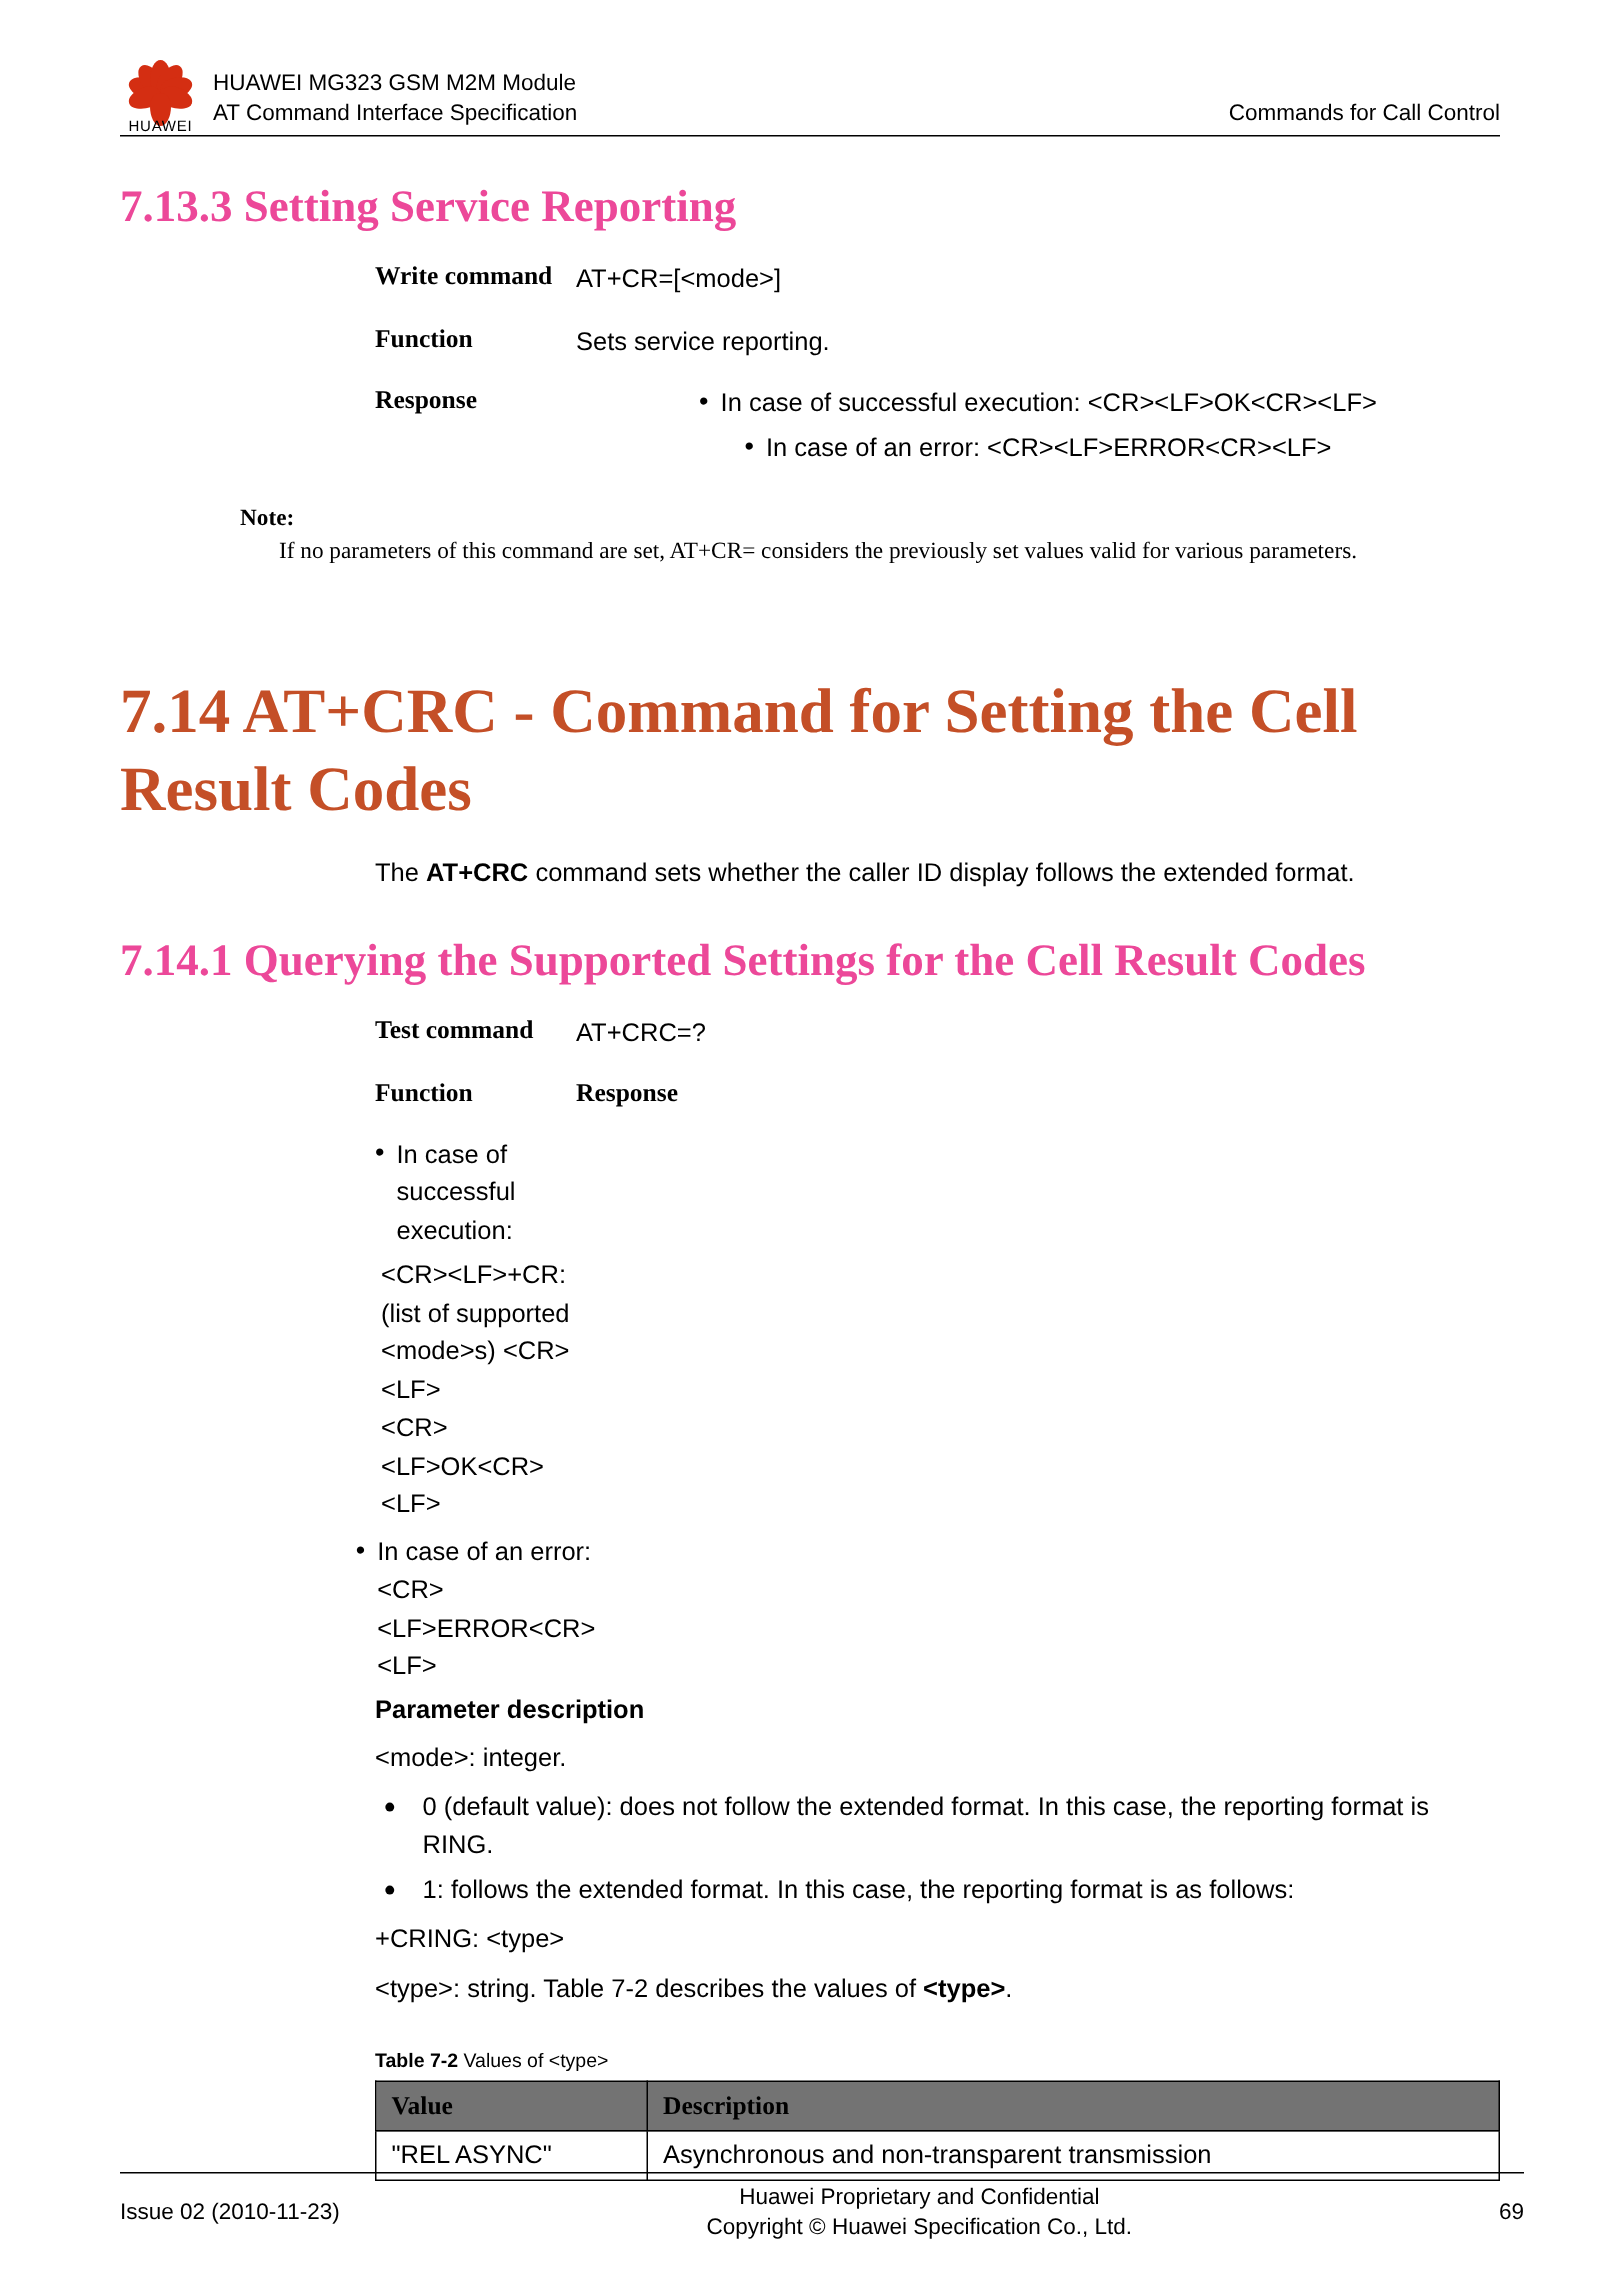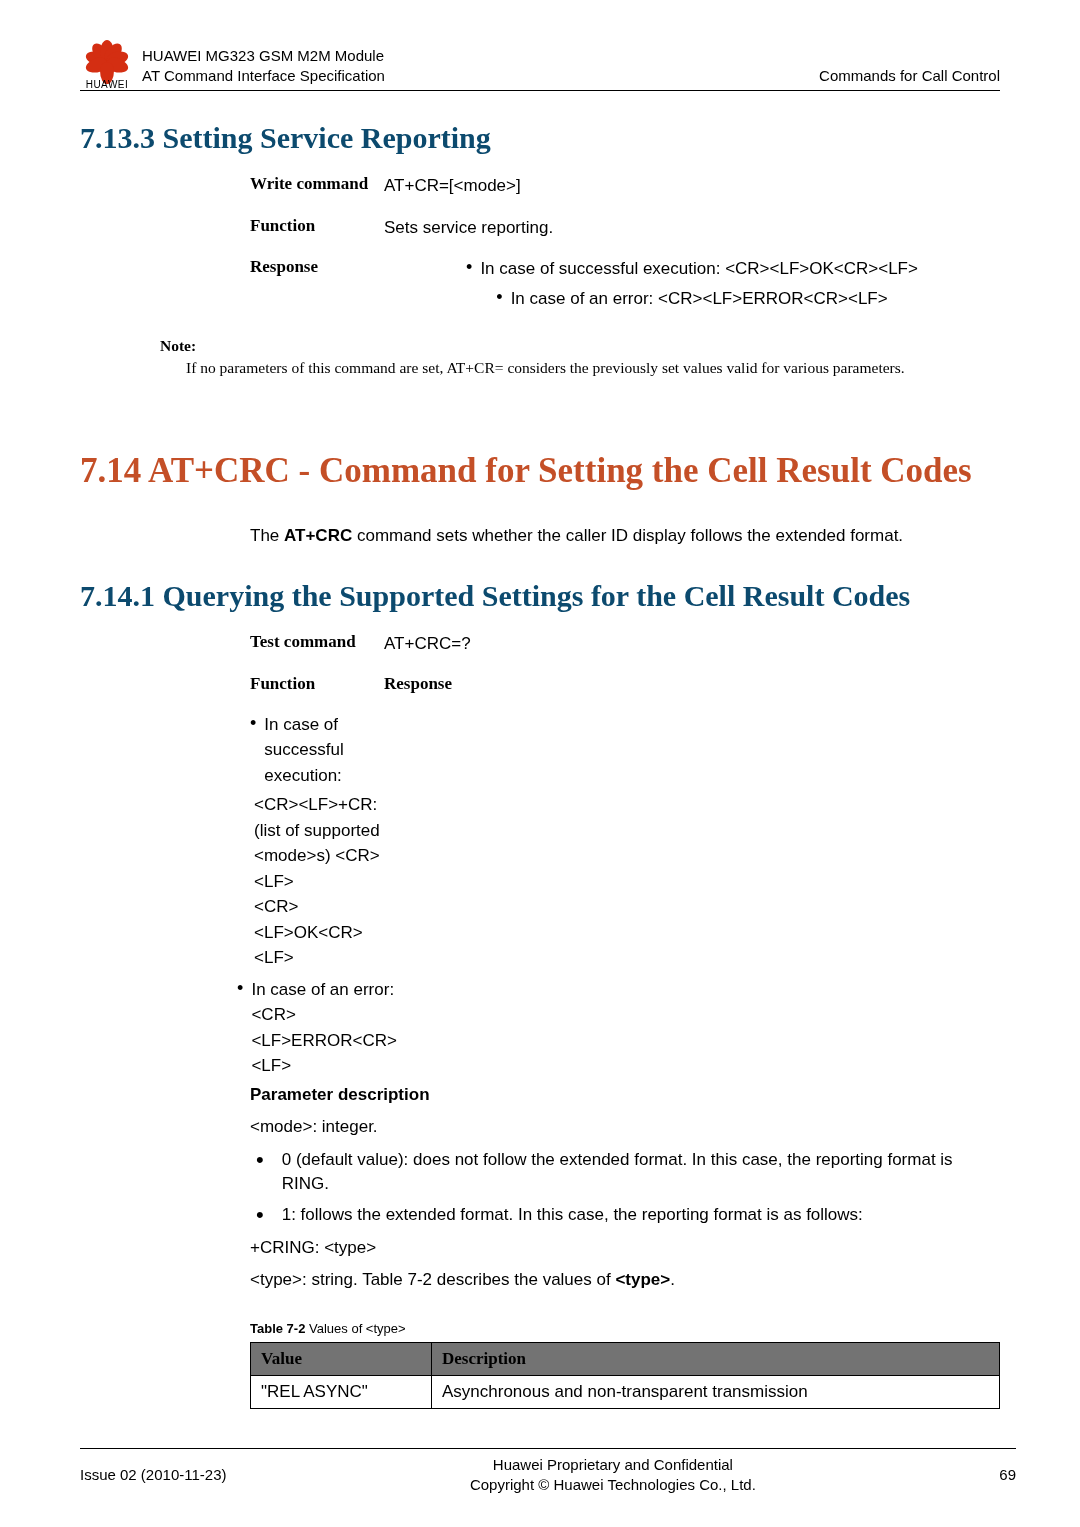--- a/index.html
+++ b/index.html
@@ -60,32 +60,32 @@
     font-size: 15px;
     line-height: 1.35;
   }
   .header-right {
     font-size: 15px;
     padding-bottom: 2px;
   }
   
   h2.section {
     font-family: "Palatino Linotype", "Book Antiqua", Georgia, serif;
-    color: #0c4a6e;
+    color: #ec4899;
     font-weight: bold;
     font-size: 30px;
     margin: 30px 0 18px 0;
   }
   h1.chapter {
     font-family: "Palatino Linotype", "Book Antiqua", Georgia, serif;
     color: #c44f27;
     font-weight: bold;
-    font-size: 35px;
+    font-size: 42px;
     line-height: 1.25;
-    margin: 70px 0 32px 0;
+    margin: 70px 0 16px 0;
   }
   
   .def-table {
     margin-left: 170px;
     display: grid;
     grid-template-columns: 134px 1fr;
     row-gap: 16px;
     font-size: 17px;
   }
   .def-label {
@@ -303,18 +303,18 @@
       <td>"REL ASYNC"</td>
       <td>Asynchronous and non-transparent transmission</td>
     </tr>
   </tbody>
     </table>
 
   <div class="footer">
     <div>Issue 02 (2010-11-23)</div>
     <div class="footer-center">
       <div>Huawei Proprietary and Confidential</div>
-      <div>Copyright © Huawei Technologies Co., Ltd.</div>
+      <div>Copyright © Huawei Specification Co., Ltd.</div>
     </div>
     <div>69</div>
   </div>
 
 </div>
 
 </body></html>

